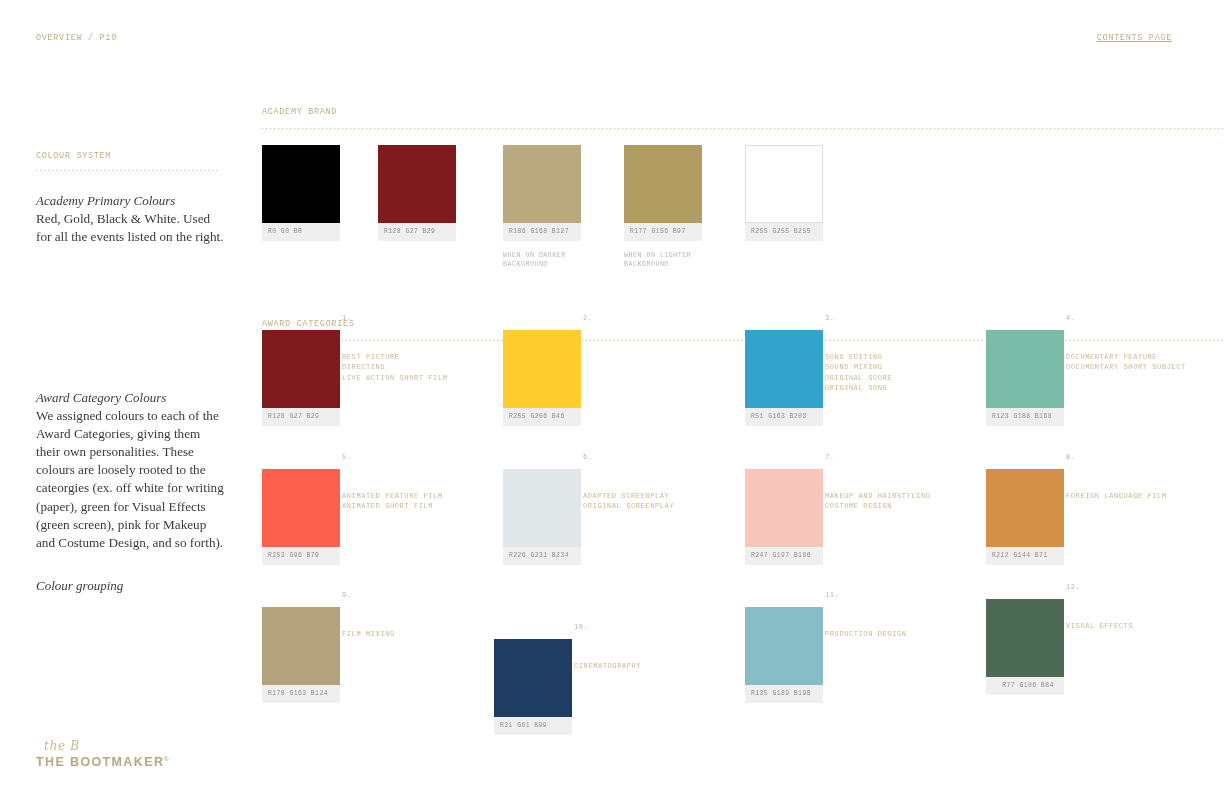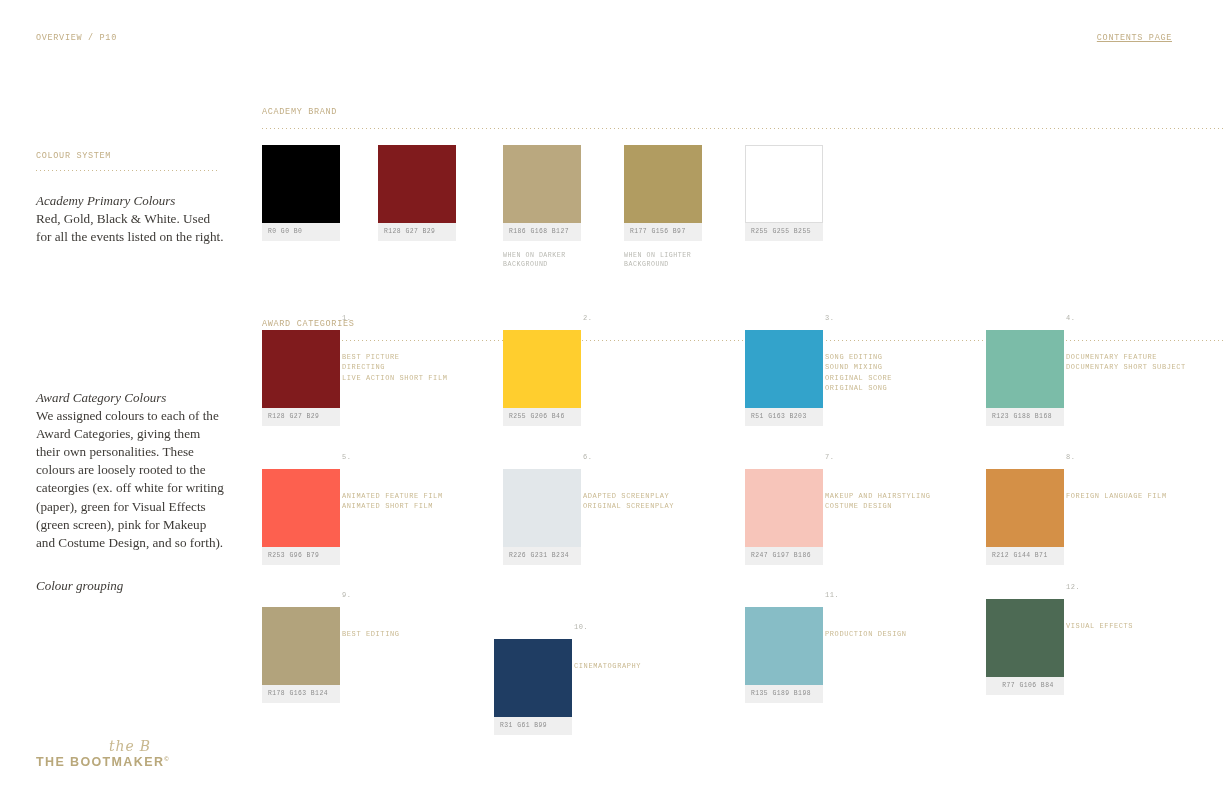--- a/index.html
+++ b/index.html
@@ -180,27 +180,26 @@
   
   .footer-logo {
     position: absolute;
     left: 36px;
     top: 742px;
     width: 180px;
   }
   .logo-script {
     font-family: "DejaVu Serif", serif;
     font-style: italic;
-    font-size: 14px;
+    font-size: 12px;
     color: #c8b88f;
     letter-spacing: 0.06em;
     margin-left: 8px;
     display: block;
     line-height: 9px;
-    text-align: center;
   }
   .logo-word {
     font-family: "Liberation Sans", sans-serif;
     font-weight: bold;
     font-size: 12.5px;
     letter-spacing: 0.11em;
     color: #b9a87b;
     display: block;
     margin-top: 1px;
     line-height: 14px;
@@ -375,21 +374,21 @@
         <div>FOREIGN LANGUAGE FILM</div>
       </div>
     </div>
     <div class="cat-cell" style="left: 0px; top: 277px;">
       <div class="cat-num mono">9.</div>
       <div class="swatch">
         <div class="chip" style="background: rgb(178, 163, 124);"></div>
         <div class="chip-caption mono">R178 G163 B124</div>
       </div>
       <div class="cat-labels mono">
-        <div>BEST EDITING</div>
+        <div>FILM MIXING</div>
       </div>
     </div>
     <div class="cat-cell" style="left: 232px; top: 277px; margin-top: 32px;">
       <div class="cat-num mono">10.</div>
       <div class="swatch">
         <div class="chip" style="background: rgb(31, 61, 99);"></div>
         <div class="chip-caption mono">R31 G61 B99</div>
       </div>
       <div class="cat-labels mono">
         <div>CINEMATOGRAPHY</div>

